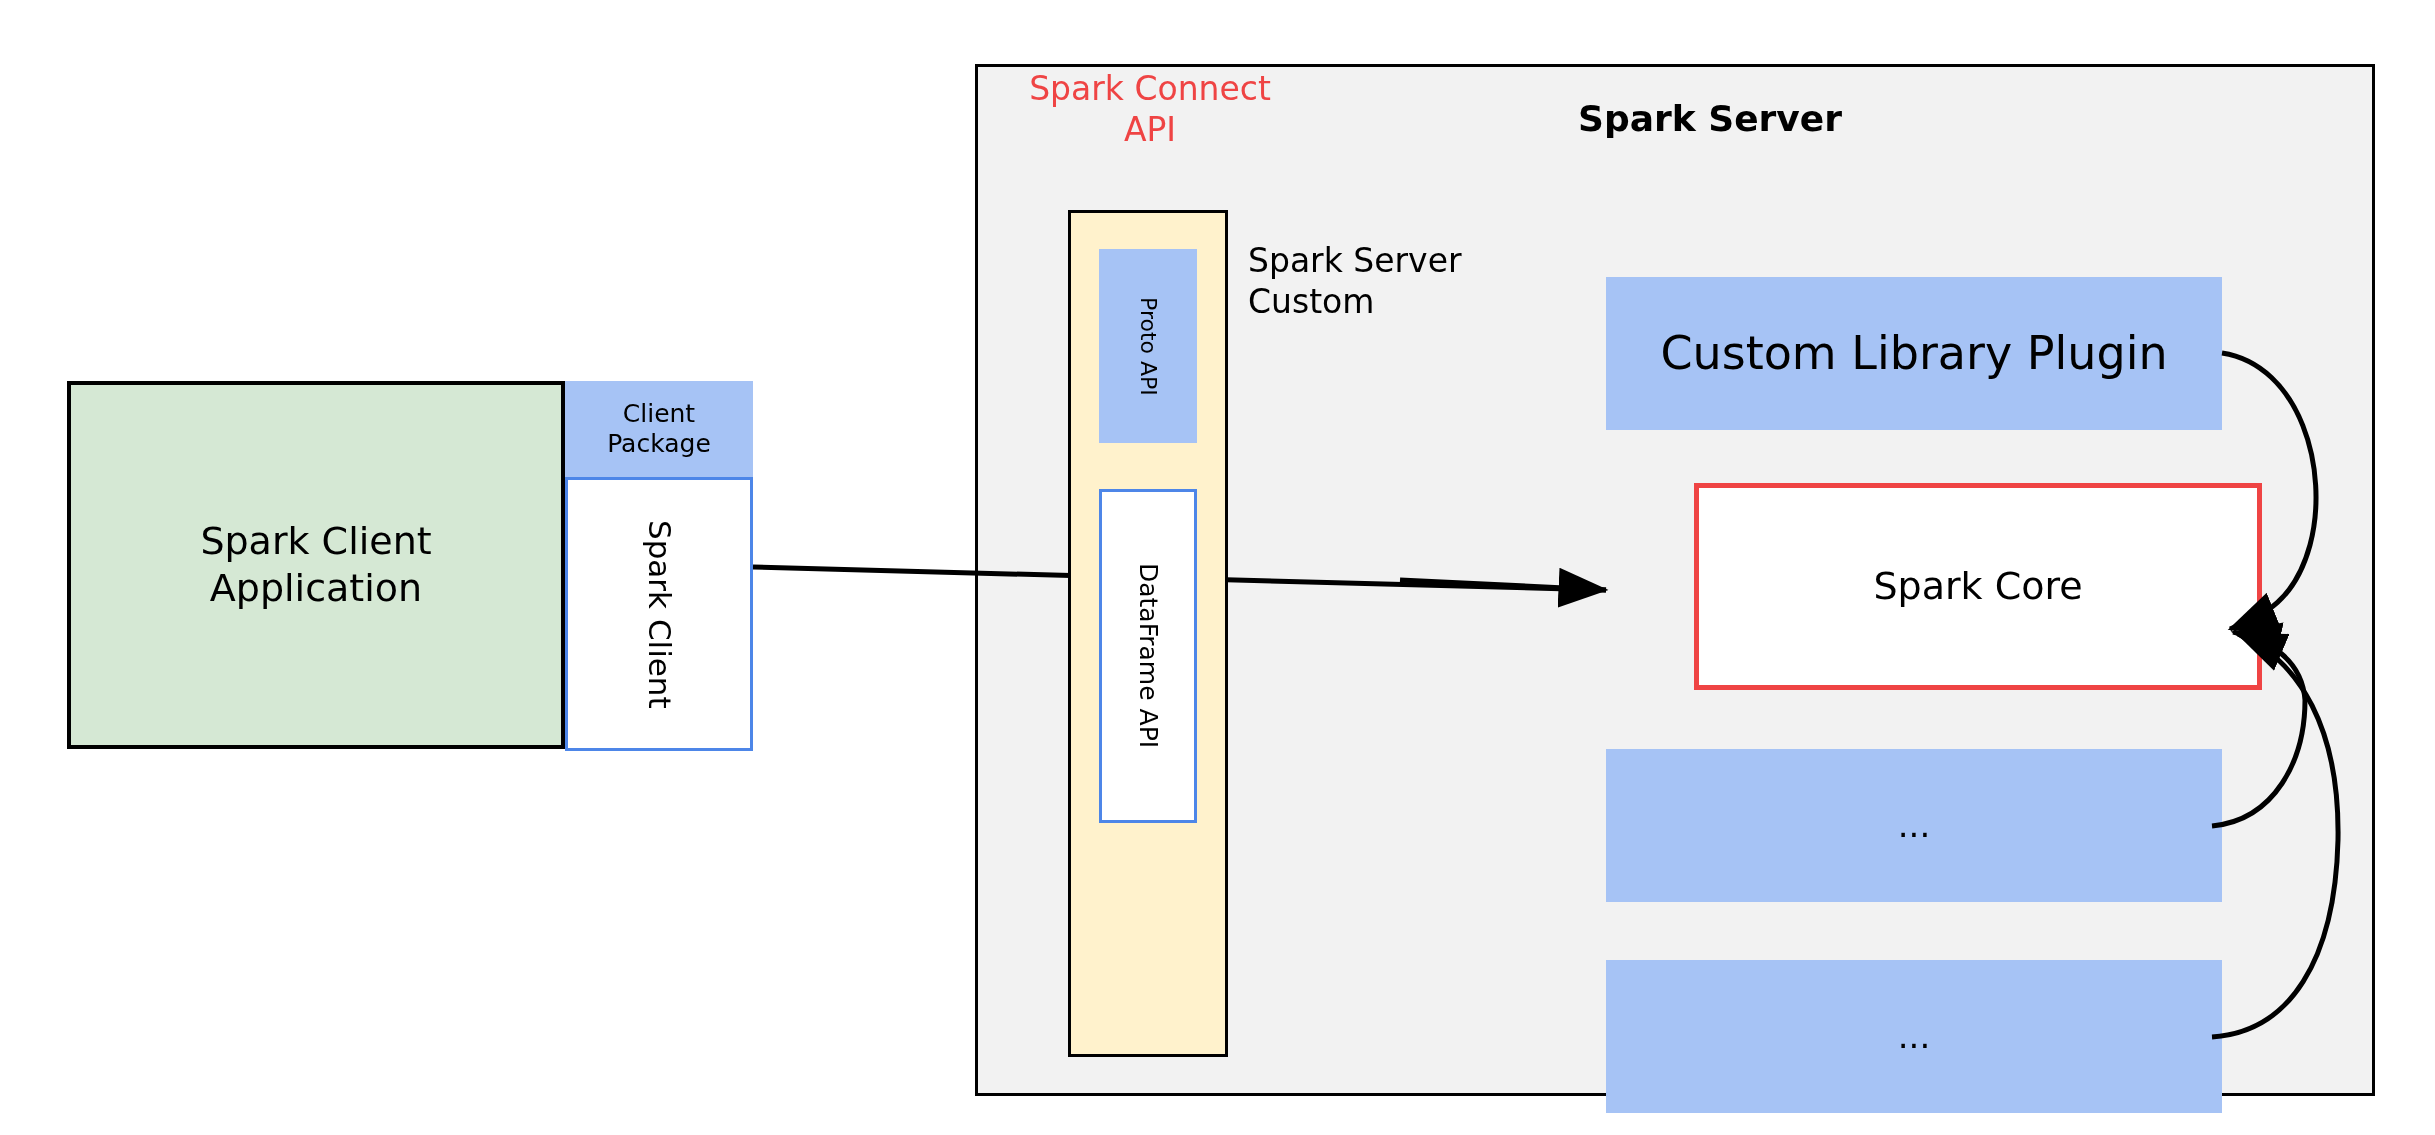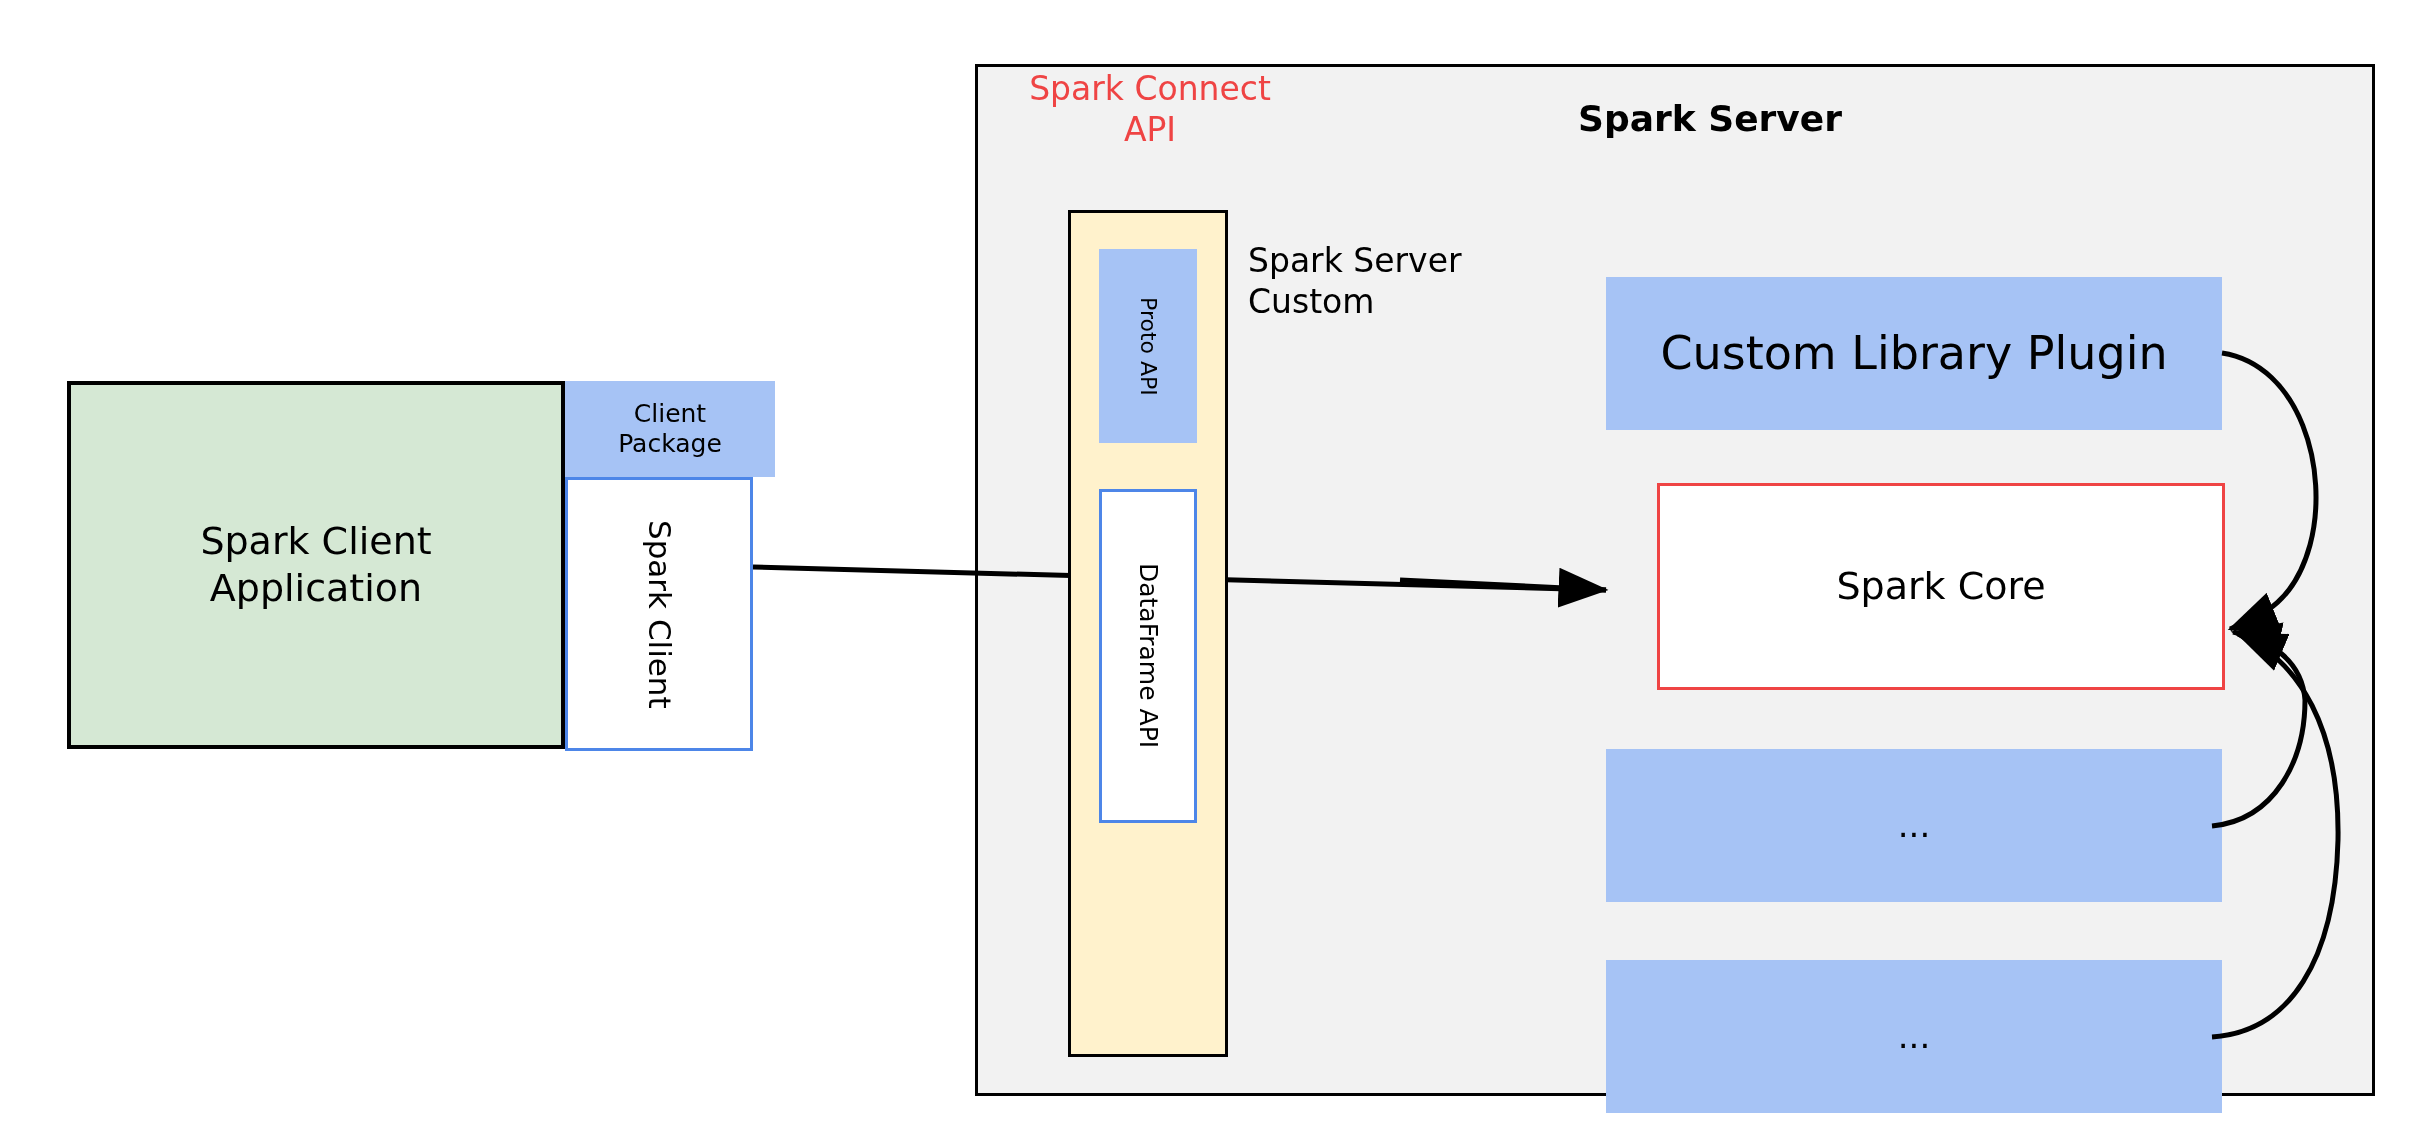--- a/index.html
+++ b/index.html
@@ -106,21 +106,21 @@
     width: 498px;
     height: 368px;
     background: #d5e8d4;
     border: 4px solid #000000;
     font-size: 38px;
     line-height: 1.25;
   }
   #client-package-box {
     left: 565px;
     top: 381px;
-    width: 210px;
+    width: 188px;
     height: 96px;
     background: #a6c3f5;
     font-size: 25px;
     line-height: 1.2;
   }
   #spark-client-box {
     left: 565px;
     top: 477px;
     width: 188px;
     height: 274px;
@@ -132,26 +132,26 @@
   
   #custom-library-plugin-box {
     left: 1606px;
     top: 277px;
     width: 616px;
     height: 153px;
     background: #a6c3f5;
     font-size: 46px;
   }
   #spark-core-box {
-    left: 1657px;
+    left: 1694px;
     top: 483px;
     width: 568px;
     height: 207px;
     background: #ffffff;
-    border: 3px solid #ef4444;
+    border: 5px solid #ef4444;
     font-size: 38px;
   }
   #ellipsis-box-1 {
     left: 1606px;
     top: 749px;
     width: 616px;
     height: 153px;
     background: #a6c3f5;
     font-size: 34px;
   }

